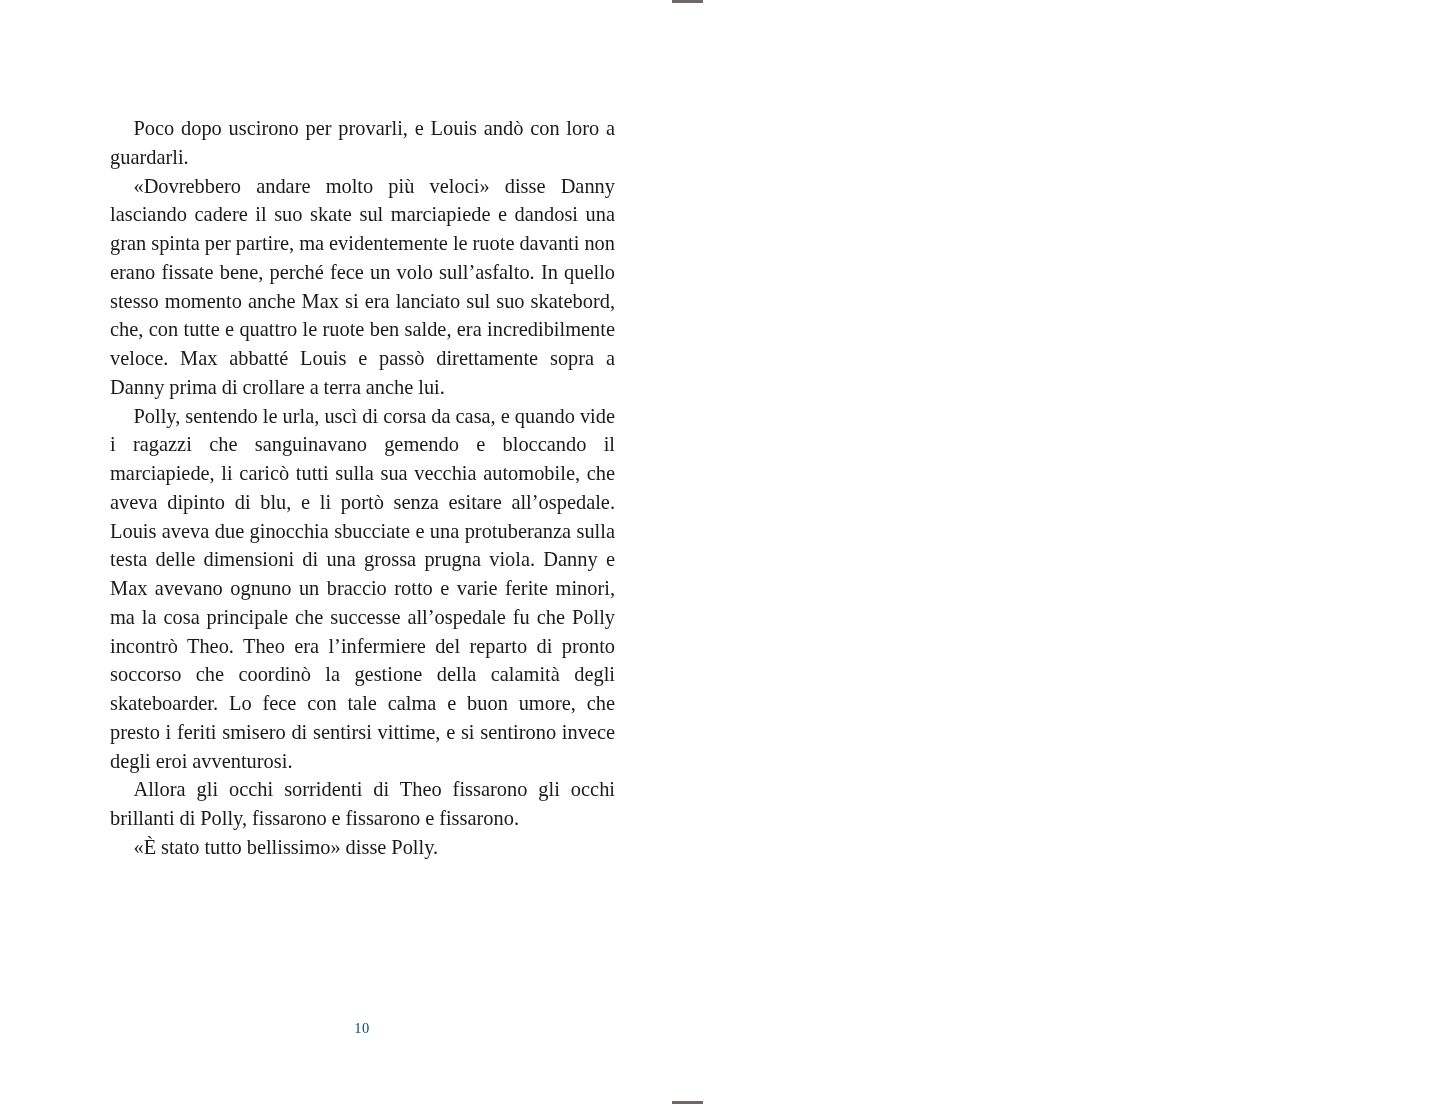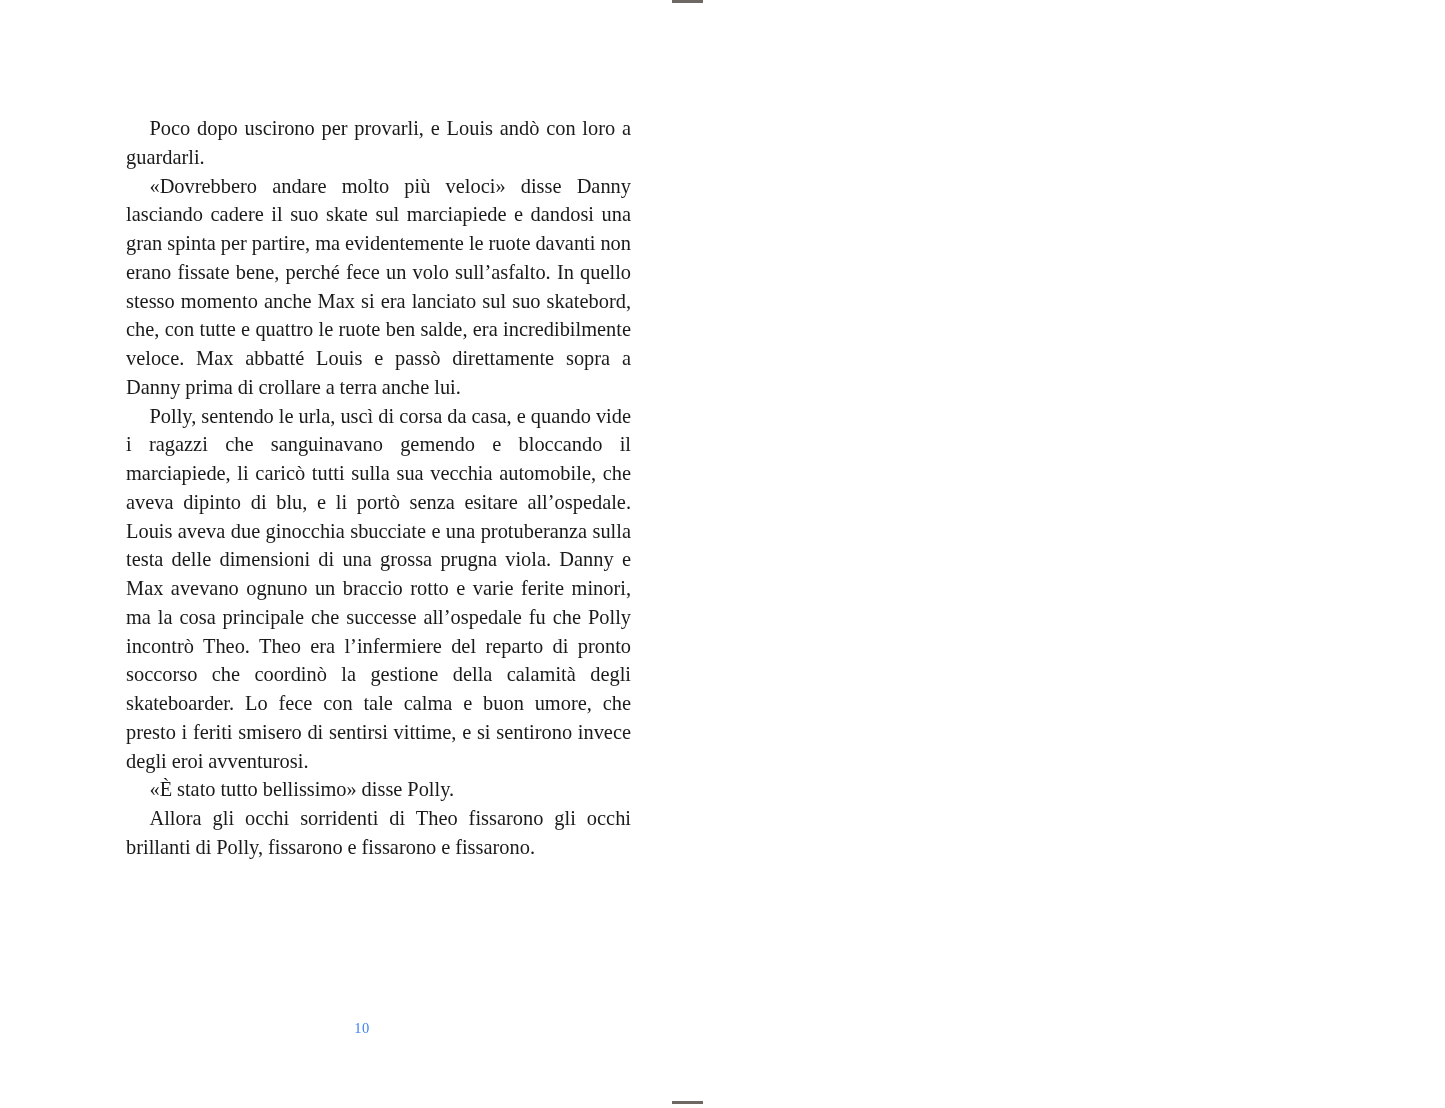--- a/index.html
+++ b/index.html
@@ -46,53 +46,53 @@
     top: 114px;
     width: 505px;
     font-size: 20.4px;
     line-height: 28.75px;
     text-align: justify;
     text-justify: inter-word;
     hyphens: auto;
     -webkit-hyphens: auto;
     word-spacing: -0.2px;
   }
-  .page.left  .text-column { left: 110px; margin-left: 16px; }
+  .page.left  .text-column { left: 110px; }
 
   .para {
     margin: 0;
     text-indent: 1.15em;
   }
 
   .folio {
     position: absolute;
     top: 1020px;
     width: 60px;
     text-align: center;
     font-size: 14.5px;
-    color: #3b82f6;
+    color: #0c4a6e;
     letter-spacing: 0.5px;
   }
   .page.left  .folio { left: 332px; }
 </style>
 </head>
 <body>
 
 <div class="fold-mark top"></div>
 <div class="fold-mark bottom"></div>
 
 <div class="spread">
 
   <div class="page left">
     <div class="text-column" id="col-left">
         <p class="para">Poco dopo uscirono per provarli, e Louis andò con loro a guardarli.</p>
         <p class="para">«Dovrebbero andare molto più veloci» disse Danny lasciando cadere il suo skate sul marciapiede e dandosi una gran spinta per partire, ma evidentemente le ruote davanti non erano fissate bene, perché fece un volo sull’asfalto. In quello stesso momento anche Max si era lanciato sul suo skatebord, che, con tutte e quattro le ruote ben salde, era incredibilmente veloce. Max abbatté Louis e passò direttamente sopra a Danny prima di crollare a terra anche lui.</p>
         <p class="para">Polly, sentendo le urla, uscì di corsa da casa, e quando vide i ragazzi che sanguinavano gemendo e bloccando il marciapiede, li caricò tutti sulla sua vecchia automobile, che aveva dipinto di blu, e li portò senza esitare all’ospedale. Louis aveva due ginocchia sbucciate e una protuberanza sulla testa delle dimensioni di una grossa prugna viola. Danny e Max avevano ognuno un braccio rotto e varie ferite minori, ma la cosa principale che successe all’ospedale fu che Polly incontrò Theo. Theo era l’infermiere del reparto di pronto soccorso che coordinò la gestione della calamità degli skateboarder. Lo fece con tale calma e buon umore, che presto i feriti smisero di sentirsi vittime, e si sentirono invece degli eroi avventurosi.</p>
+        <p class="para">Allora gli occhi sorridenti di Theo fissarono gli occhi brillanti di Polly, fissarono e fissarono e fissarono.</p>
         <p class="para">«È stato tutto bellissimo» disse Polly.</p>
-        <p class="para">Allora gli occhi sorridenti di Theo fissarono gli occhi brillanti di Polly, fissarono e fissarono e fissarono.</p>
       </div>
     <div class="folio">10</div>
   </div>
 
   <div class="page right">
     
     
   </div>
 
 </div>

